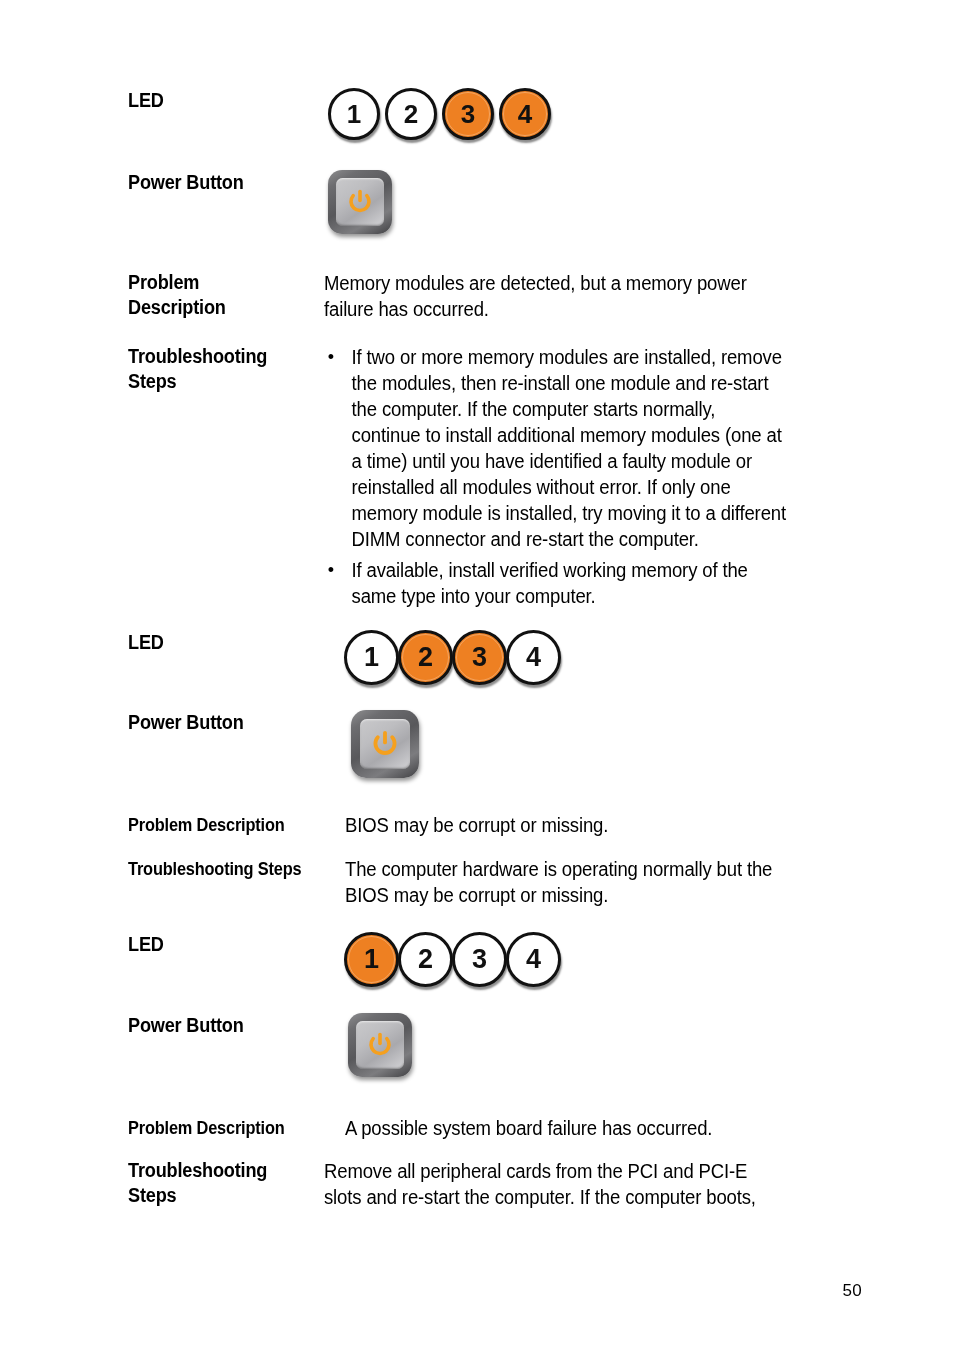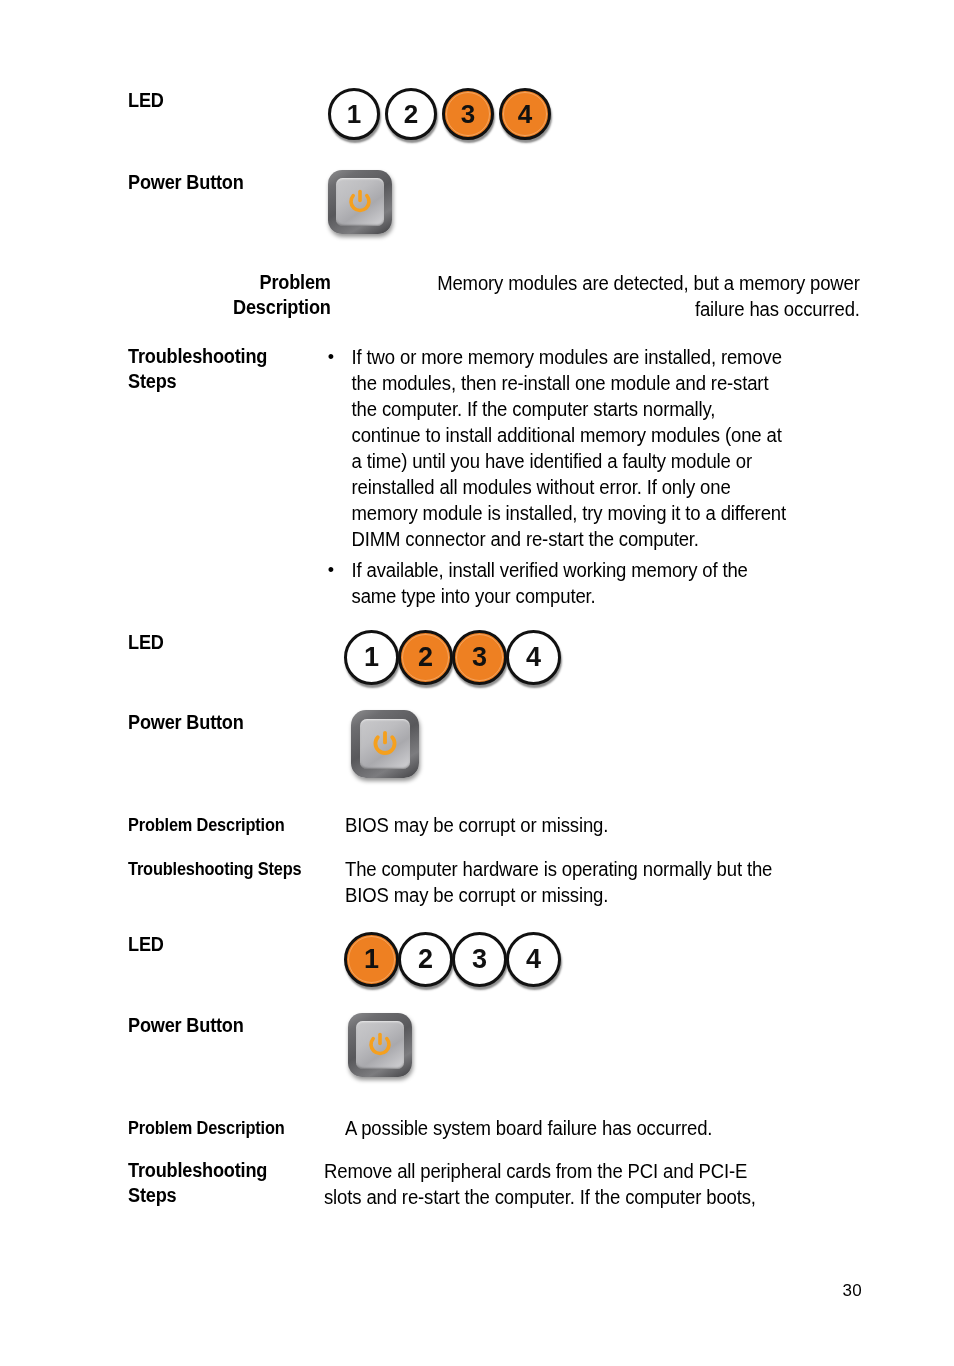--- a/index.html
+++ b/index.html
@@ -177,21 +177,21 @@
       <div class="pwr-btn" style="width:64px;height:64px;">
         <div class="inner"></div>
         <svg width="32" height="32" viewBox="0 0 32 32">
           <path d="M16 5.5 L16 14.5" stroke="#f5a01e" stroke-width="3.6" stroke-linecap="round" fill="none"></path>
           <path d="M9.2 9.6 A9 9 0 1 0 22.8 9.6" stroke="#f5a01e" stroke-width="3.6" stroke-linecap="round" fill="none"></path>
         </svg>
       </div>
     </div>
   </div>
 
-  <div class="row" style="left:128px; top:270px; width:760px;text-align:right;">
+  <div class="row" style="left:128px; top:270px; width:760px;">
     <div class="label-col">Problem
 Description</div>
     <div class="content-col" style="margin-left:-22px;">
       <p>Memory modules are detected, but a memory power
 failure has occurred.</p>
     </div>
   </div>
 
   <div class="row" style="left:128px; top:344px; width:760px;">
     <div class="label-col">Troubleshooting
@@ -304,15 +304,15 @@
 
   <div class="row" style="left:128px; top:1158px; width:760px;">
     <div class="label-col">Troubleshooting
 Steps</div>
     <div class="content-col" style="margin-left:-22px;">
       <p>Remove all peripheral cards from the PCI and PCI-E
 slots and re-start the computer. If the computer boots,</p>
     </div>
   </div>
 
-  <div class="page-number">30</div>
+  <div class="page-number">50</div>
 
 </div>
 
 </body></html>

